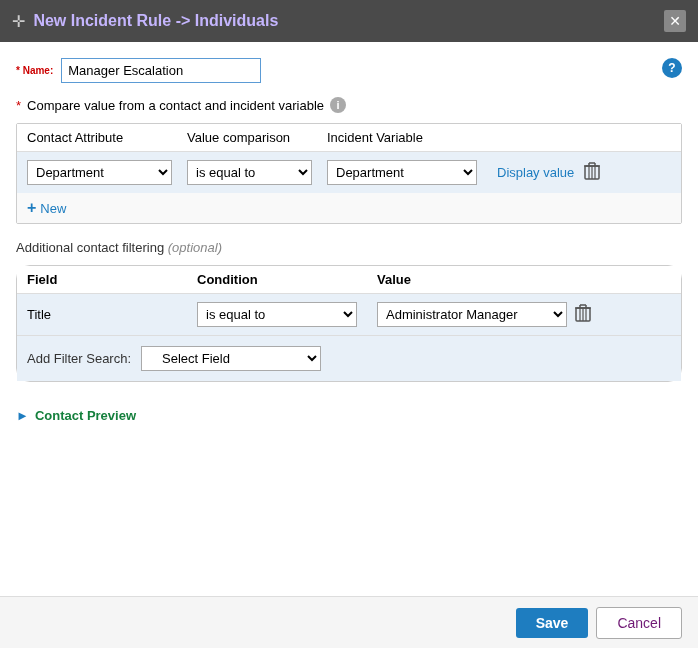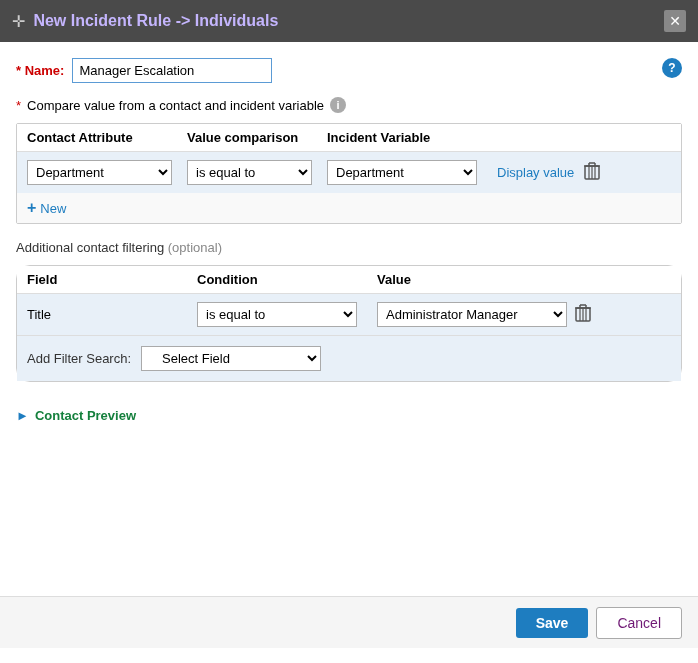--- a/index.html
+++ b/index.html
@@ -62,21 +62,21 @@
     
     .name-row {
       display: flex;
       align-items: center;
       gap: 8px;
       margin-bottom: 14px;
     }
     .required-label {
       color: #cc0000;
       font-weight: bold;
-      font-size: 13px;
+      font-size: 10px;
     }
     .name-input {
       border: 1px solid #5b9bd5;
       padding: 4px 6px;
       font-size: 13px;
       width: 200px;
       outline: none;
     }
     .help-icon {
       position: absolute;
@@ -127,21 +127,21 @@
       border-radius: 2px;
       margin-bottom: 16px;
       background: #f9f9f9;
     }
     .attr-header {
       display: grid;
       grid-template-columns: 160px 140px 170px 1fr;
       padding: 6px 10px;
       background: #fff;
       border-bottom: 1px solid #ddd;
-      font-weight: bold;
+      font-weight: normal;
       font-size: 13px;
     }
     .attr-row {
       display: grid;
       grid-template-columns: 160px 140px 170px 1fr;
       padding: 8px 10px;
       align-items: center;
       background: #e8f0f8;
     }
     .attr-row select {
@@ -192,20 +192,21 @@
     }
 
     
     .section-title {
       font-size: 13px;
       color: #333;
       margin-bottom: 10px;
     }
     .optional-text {
       color: #888;
+      font-style: italic;
     }
     .filter-table {
       border: 1px solid #ccc;
       border-radius: 14px;
       margin-bottom: 16px;
       background: #f9f9f9;
     }
     .filter-header {
       display: grid;
       grid-template-columns: 170px 180px 1fr;

